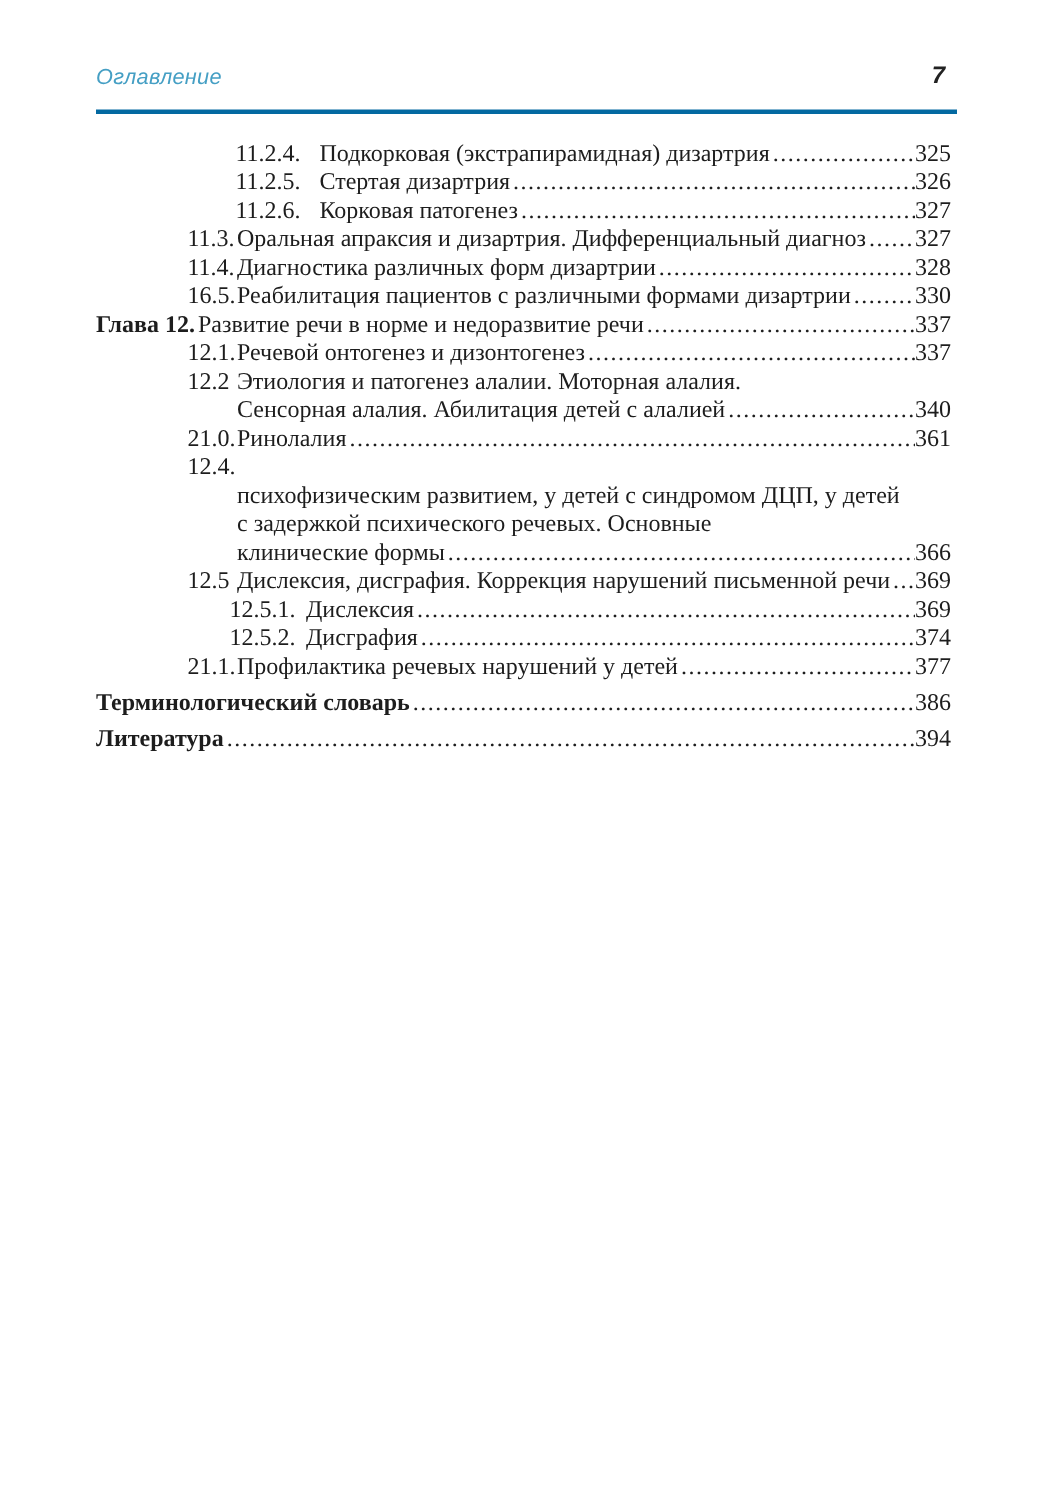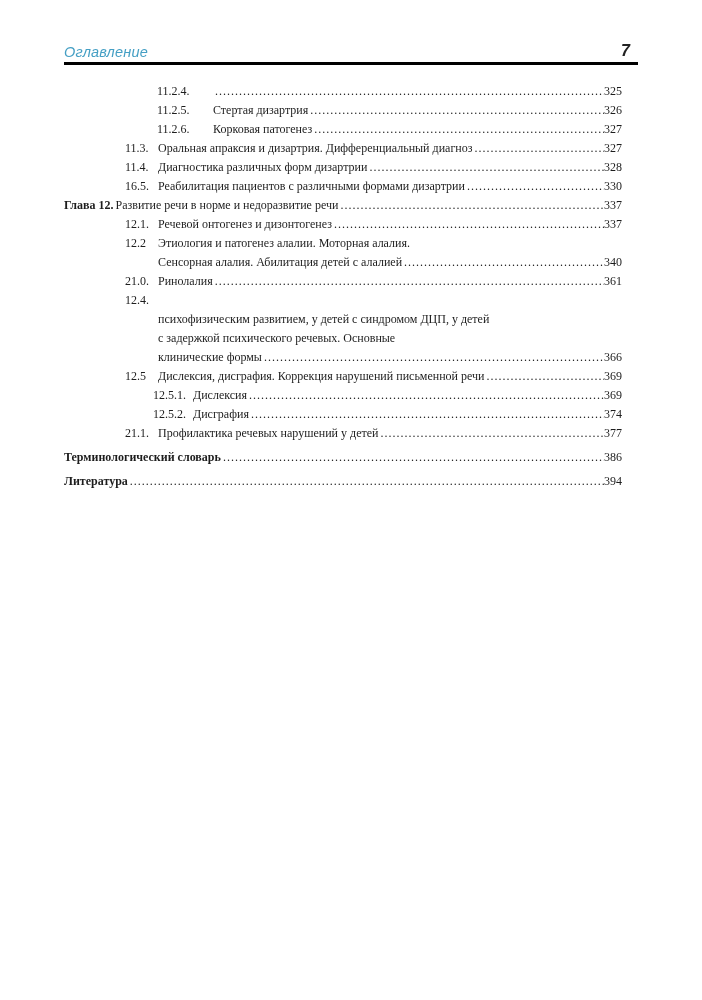--- a/index.html
+++ b/index.html
@@ -13,42 +13,42 @@
     box-sizing: border-box;
     overflow: hidden;
   }
   .content {
     padding: 42px 64px 0 64px;
   }
   .header-row {
     display: flex;
     justify-content: space-between;
     align-items: flex-end;
-    border-bottom: 3px solid #000000;
-    padding-bottom: 2px;
+    border-bottom: 3px solid #0369a1;
+    padding-bottom: 13px;
   }
   .running-title {
     font-family: "Liberation Sans", sans-serif;
     font-style: italic;
     font-size: 14.5px;
     color: #459fc4;
     letter-spacing: 0.2px;
   }
   .folio {
     font-family: "Liberation Sans", sans-serif;
     font-style: italic;
     font-weight: bold;
     font-size: 16px;
     color: #222222;
     margin-right: 8px;
   }
   .toc {
     margin-top: 17px;
-    margin-right: 16px;
-    font-size: 12px;
+    margin-right: 4px;
+    font-size: 16px;
     line-height: 19px;
   }
   .row {
     display: flex;
     align-items: baseline;
   }
   .num {
     flex: none;
     white-space: nowrap;
   }
@@ -86,20 +86,21 @@
 
     <div class="header-row">
       <span class="running-title">Оглавление</span>
       <span class="folio">7</span>
     </div>
 
     <div class="toc" id="toc">
         <div class="entry l3">
           <div class="row">
             <span class="num">11.2.4.</span>
+            <span class="txt">Подкорковая (экстрапирамидная) дизартрия</span>
             <span class="leader">................................................................................................................................................................</span>
             <span class="pg">325</span>
           </div>
         </div>
         <div class="entry l3">
           <div class="row">
             <span class="num">11.2.5.</span>
             <span class="txt">Стертая дизартрия</span>
             <span class="leader">................................................................................................................................................................</span>
             <span class="pg">326</span>

